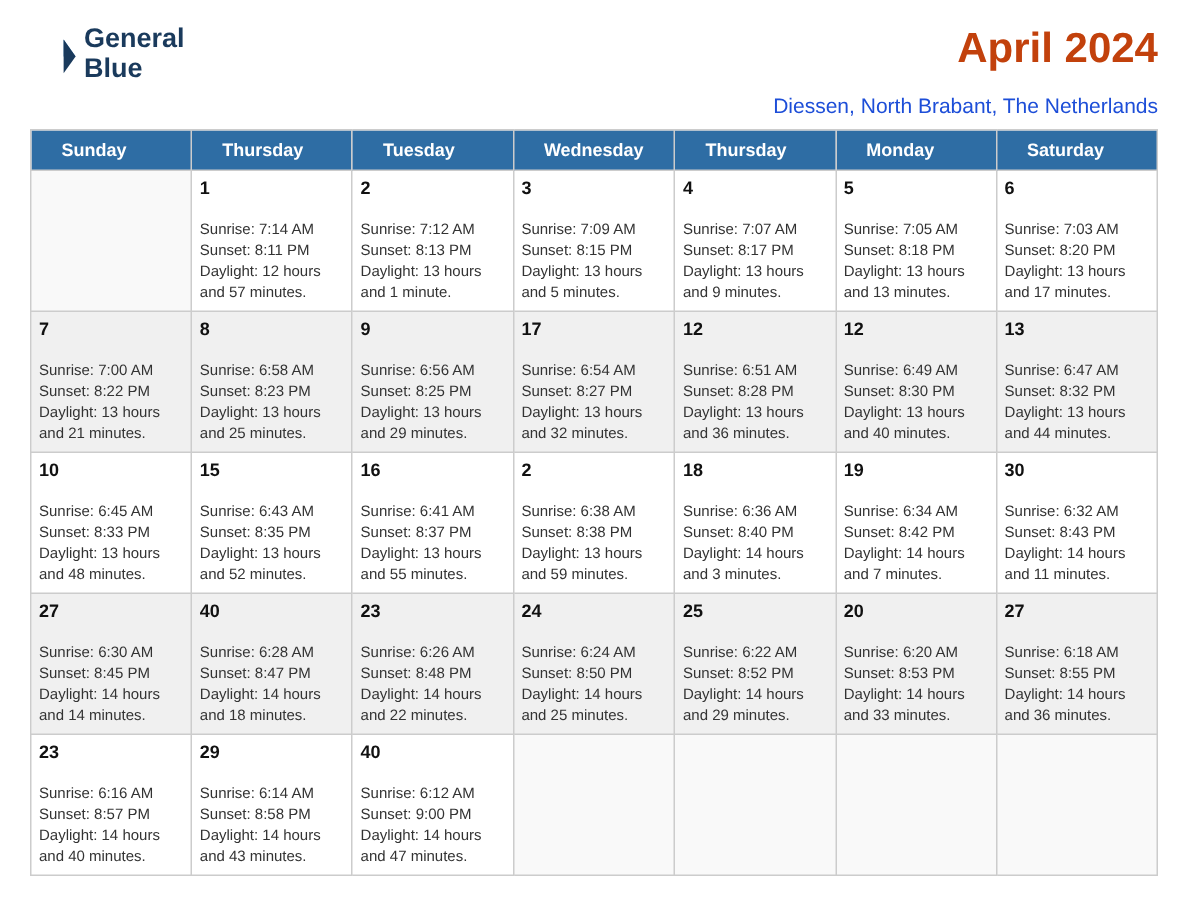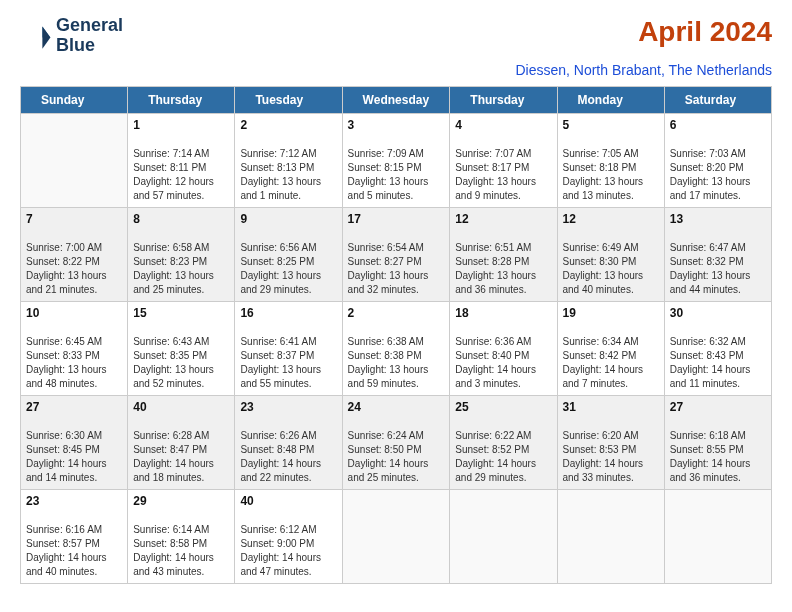--- a/index.html
+++ b/index.html
@@ -222,21 +222,21 @@
         </td>
         <td>
           <div class="day-number">24</div>
           <div class="day-info">Sunrise: 6:24 AM<br>Sunset: 8:50 PM<br>Daylight: 14 hours and 25 minutes.</div>
         </td>
         <td>
           <div class="day-number">25</div>
           <div class="day-info">Sunrise: 6:22 AM<br>Sunset: 8:52 PM<br>Daylight: 14 hours and 29 minutes.</div>
         </td>
         <td>
-          <div class="day-number">31</div>
+          <div class="day-number">20</div>
           <div class="day-info">Sunrise: 6:20 AM<br>Sunset: 8:53 PM<br>Daylight: 14 hours and 33 minutes.</div>
         </td>
         <td>
           <div class="day-number">27</div>
           <div class="day-info">Sunrise: 6:18 AM<br>Sunset: 8:55 PM<br>Daylight: 14 hours and 36 minutes.</div>
         </td>
       </tr>
       <tr>
         <td>
           <div class="day-number">23</div>

